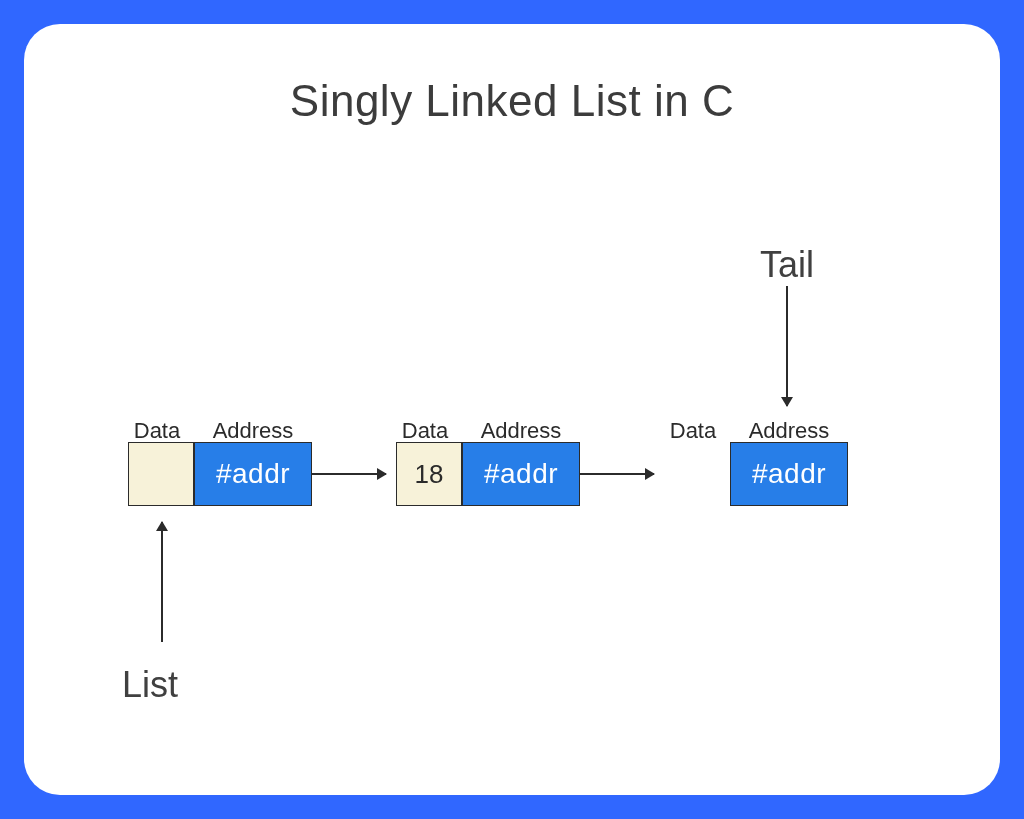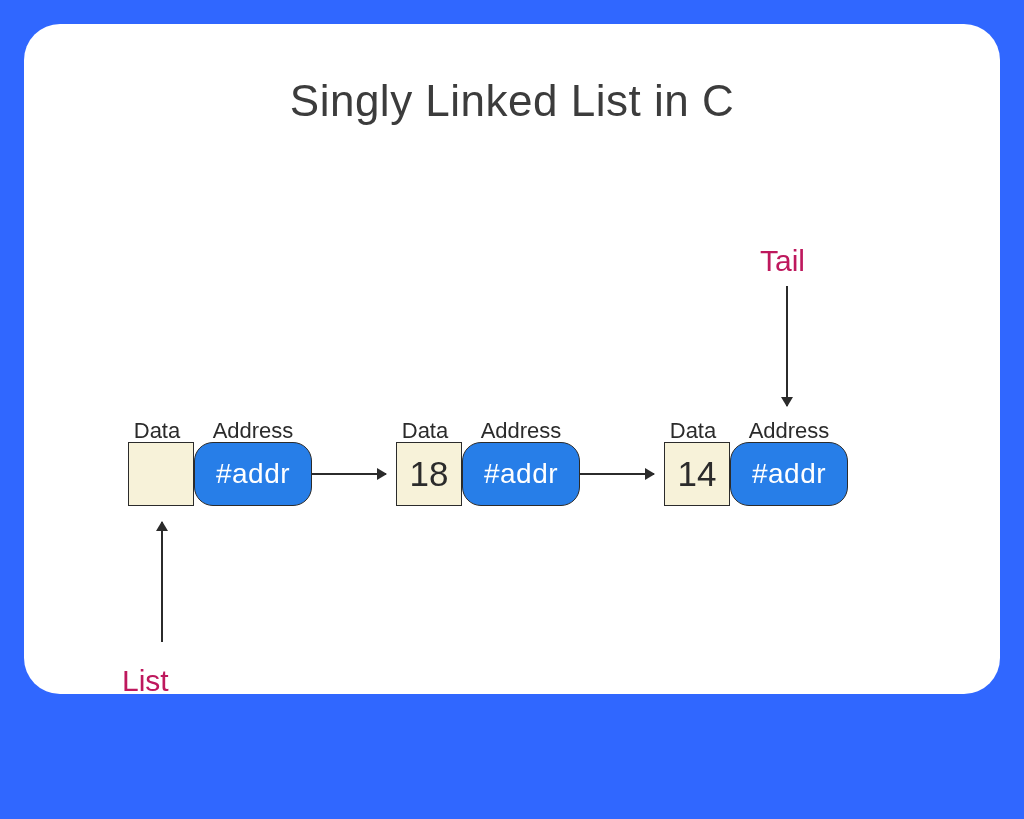--- a/index.html
+++ b/index.html
@@ -8,21 +8,21 @@
     width: 1024px;
     height: 819px;
     font-family: "Segoe UI", "Helvetica Neue", Arial, sans-serif;
     background: #3067ff;
   }
   .frame {
     position: absolute;
     left: 24px;
     top: 24px;
     width: 976px;
-    height: 670px;
+    height: 771px;
     background: #ffffff;
     border-radius: 36px;
   }
   .title {
     position: absolute;
     top: 52px;
     left: 0;
     width: 100%;
     text-align: center;
     font-size: 44px;
@@ -32,32 +32,31 @@
   }
 
   
   .cell {
     position: absolute;
     box-sizing: border-box;
     border: 1px solid #2b2b2b;
     display: flex;
     align-items: center;
     justify-content: center;
-    font-size: 35px;
+    font-size: 26px;
   }
   .data-cell {
     background: #f7f2d9;
     color: #2b2b2b;
   }
   .addr-cell {
     background: #277ee8;
     color: #ffffff;
     font-size: 28px;
     letter-spacing: 0.5px;
-    border-radius: 19px;
   }
   .col-label {
     position: absolute;
     font-size: 22px;
     color: #2b2b2b;
     text-align: center;
   }
 
   
   .arrow {
@@ -96,22 +95,22 @@
     position: absolute;
     left: -5px;
     top: -1px;
     border-bottom: 10px solid #2b2b2b;
     border-left: 6px solid transparent;
     border-right: 6px solid transparent;
   }
 
   .marker-label {
     position: absolute;
-    font-size: 30px;
-    color: #be185d;
+    font-size: 36px;
+    color: #404040;
   }
 </style>
 </head>
 <body>
 
 <div class="frame">
 
   <div class="title">Singly Linked List in C</div>
 
   <div class="marker-label" style="left:736px; top:220px;">Tail</div>
@@ -126,19 +125,18 @@
 
   <div class="col-label" style="left:372px; top:394px; width:58px;">Data</div>
   <div class="col-label" style="left:438px; top:394px; width:118px;">Address</div>
   <div class="cell data-cell" style="left:372px; top:418px; width:66px;  height:64px;">18</div>
   <div class="cell addr-cell" style="left:438px; top:418px; width:118px; height:64px;">#addr</div>
 
   <div class="arrow arrow-h ah-right" style="left:556px; top:449px; width:74px;"></div>
 
   <div class="col-label" style="left:640px; top:394px; width:58px;">Data</div>
   <div class="col-label" style="left:706px; top:394px; width:118px;">Address</div>
-  <div class="cell data-cell" style="left:640px; top:418px; width:66px;  height:64px;">14</div>
   <div class="cell addr-cell" style="left:706px; top:418px; width:118px; height:64px;">#addr</div>
 
   <div class="arrow arrow-v ah-up" style="left:137px; top:498px; height:120px;"></div>
   <div class="marker-label" style="left:98px; top:640px;">List</div>
 
 </div>
 
 </body></html>

